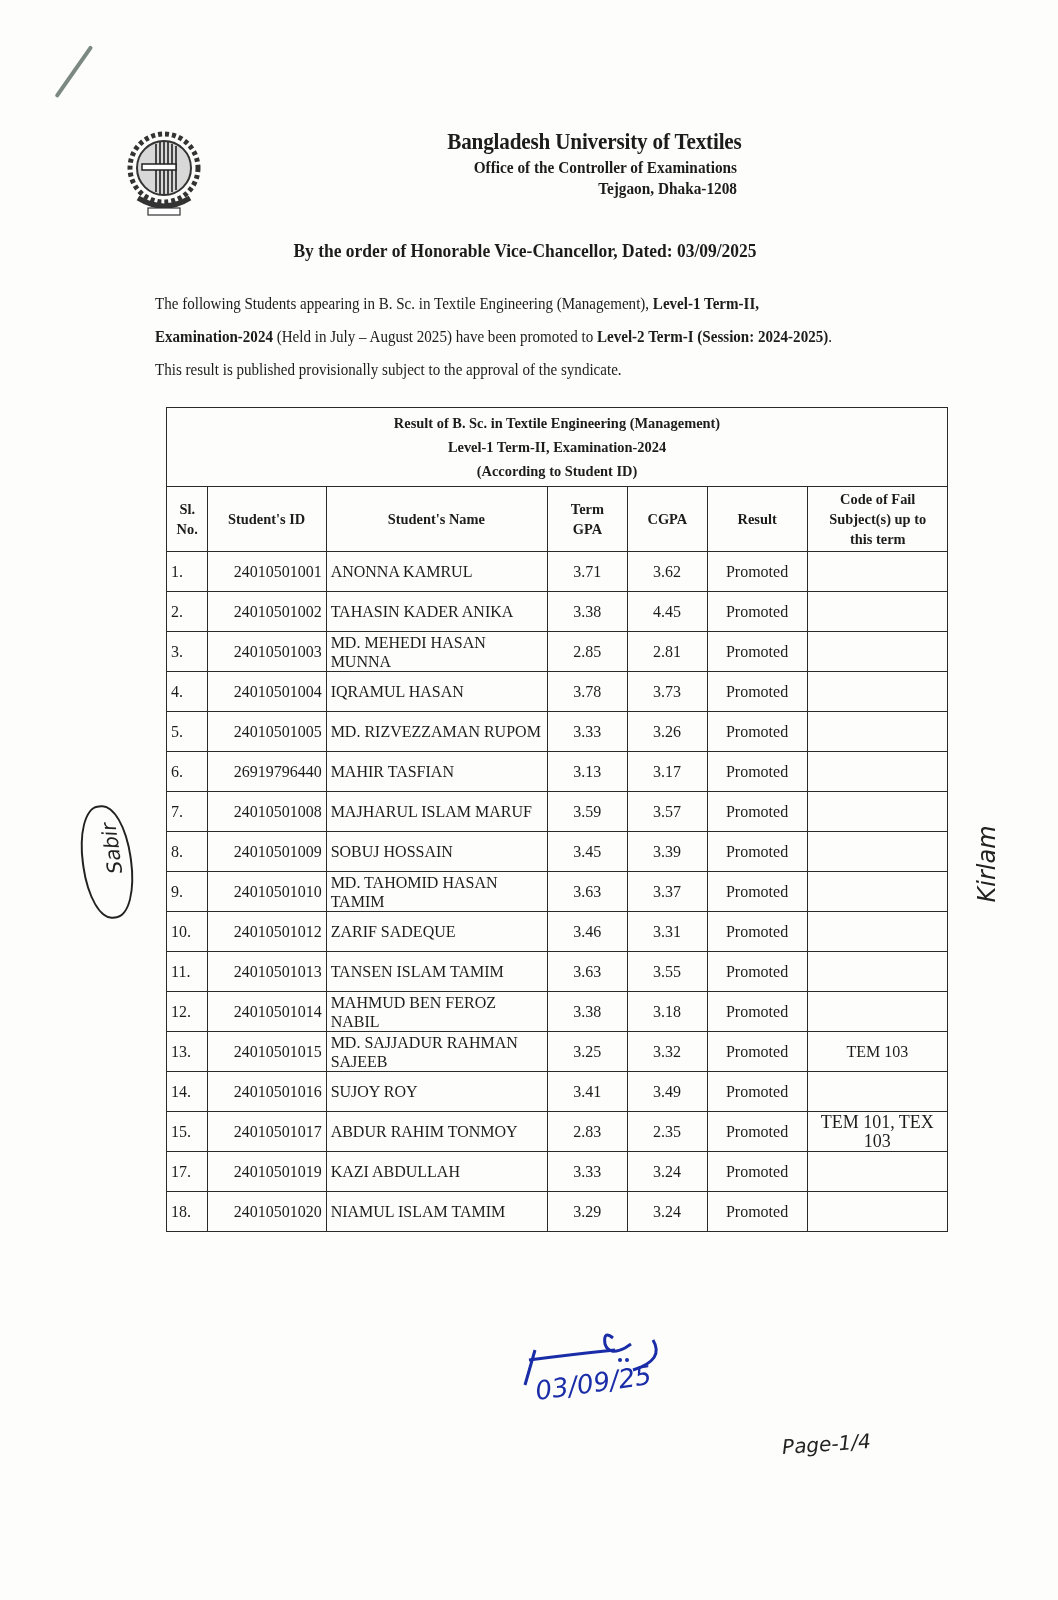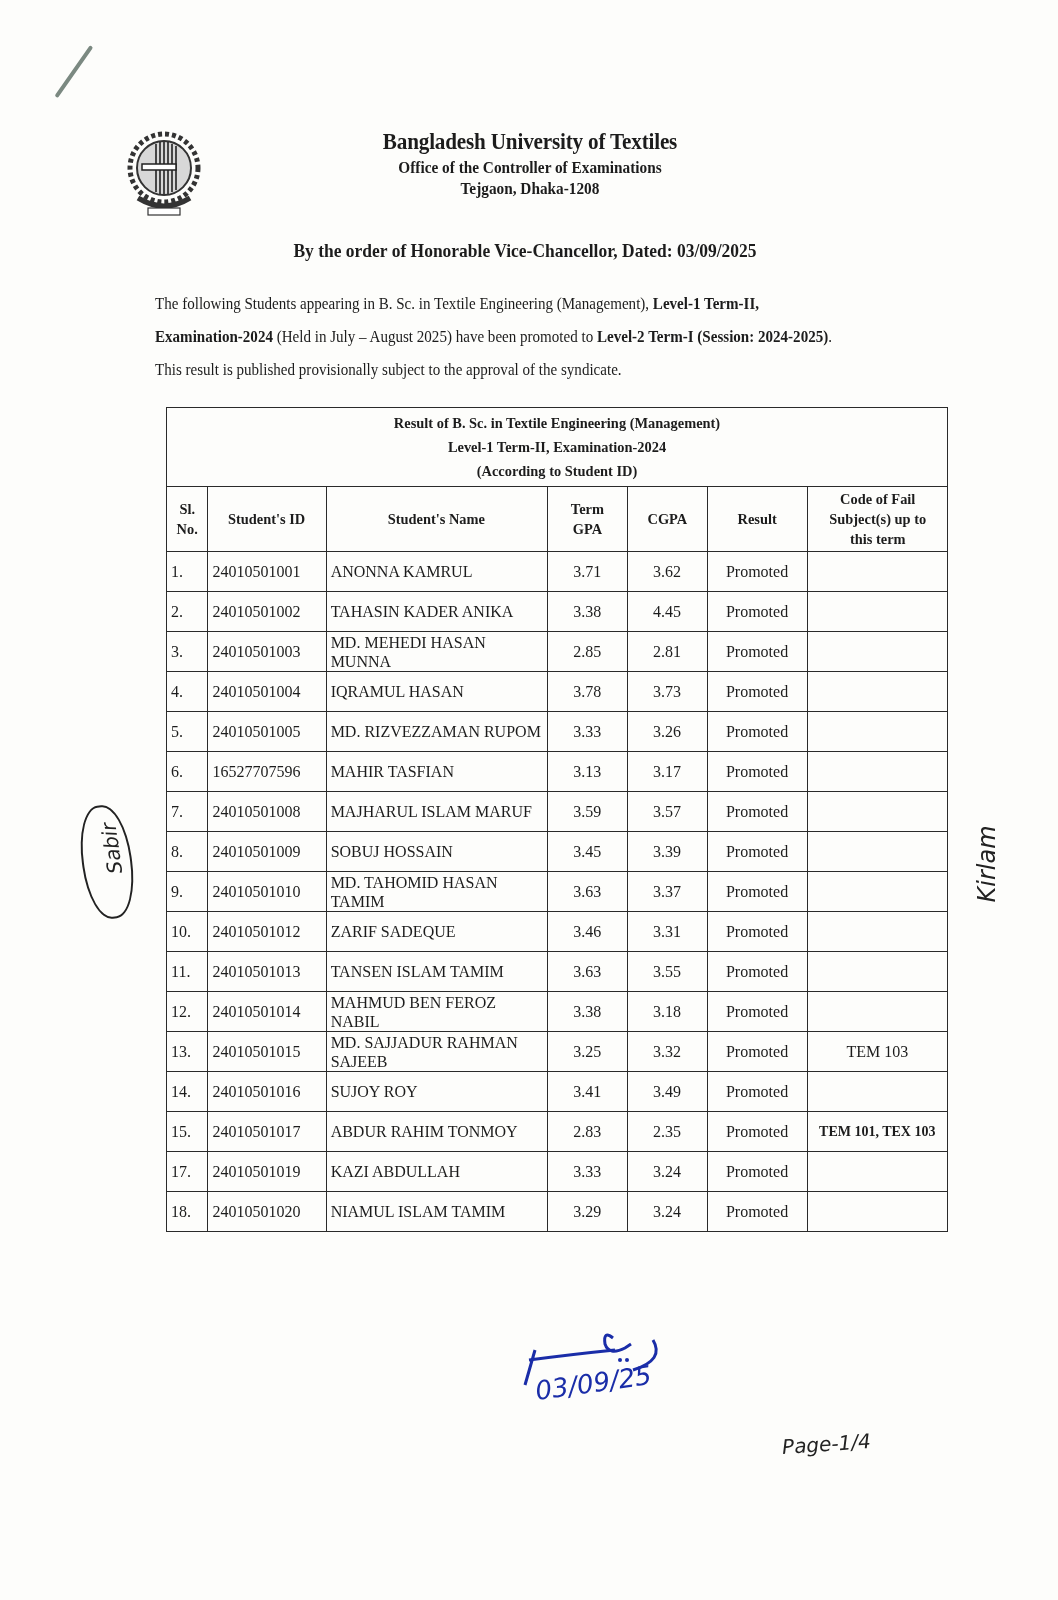--- a/index.html
+++ b/index.html
@@ -11,21 +11,21 @@
   }
   .pen-mark {
     position: absolute; left: 48px; top: 45px; width: 4px; height: 62px;
     background: #5a6b63; transform: rotate(35deg); transform-origin: top left;
     left: 90px; border-radius: 2px; opacity: .8;
   }
   .logo {
     position: absolute; left: 126px; top: 128px; width: 76px; height: 90px;
   }
   .header {
-    position: absolute; left: 300px; top: 127px; width: 460px; text-align: center;
+    position: absolute; left: 300px; top: 127px; width: 460px; text-align: right;
   }
   .univ { font-weight: bold; font-size: 23px; letter-spacing: -0.2px; line-height: 30px; transform: scaleX(0.92); }
   .office { font-weight: bold; font-size: 17px; line-height: 21px; transform: scaleX(0.9); }
   .addr { font-weight: bold; font-size: 17px; line-height: 22px; transform: scaleX(0.9); }
   .order {
     position: absolute; left: 200px; top: 240px; width: 650px; text-align: center;
     font-weight: bold; font-size: 19px; transform: scaleX(0.92);
   }
   .intro {
     position: absolute; left: 155px; top: 288px; width: 742px;
@@ -41,26 +41,26 @@
   }
   .caption-cell {
     text-align: center; font-weight: bold; font-size: 15.5px; line-height: 24px; padding: 3px 0 !important;
   }
   .caption-cell div { transform: scaleX(0.93); }
   th { font-weight: bold; font-size: 15.5px; line-height: 20px; height: 64px; }
   th.sl { text-align: center; width: 32px; }
   th span.sq { display: inline-block; transform: scaleX(0.93); }
   td { height: 39px; }
   td.sl { text-align: left; width: 32px; }
-  td.id { text-align: left; width: 108px; }
+  td.id { text-align: right; width: 108px; }
   td.name { text-align: left; width: 210px; line-height: 19px; padding-left: 6px; }
   td.gpa, td.cgpa { text-align: center; width: 70px; }
   td.res { text-align: center; width: 90px; }
   td.fail { text-align: center; width: 130px; line-height: 19px; }
-  td.fail.small { font-size: 14px; font-weight: bold; }
+  td.fail.small { font-size: 18px; }
   .sig-main {
     position: absolute; left: 505px; top: 1330px; width: 180px; height: 80px;
   }
   .sig-date {
     position: absolute; left: 535px; top: 1368px; color: #1a2da8;
     font-family: "DejaVu Sans", sans-serif; font-style: italic; font-size: 26px;
     transform: rotate(-8deg);
   }
   .page-no {
     position: absolute; left: 782px; top: 1432px; font-family: "DejaVu Sans", sans-serif;
@@ -173,21 +173,21 @@
         <td class="sl">5.</td>
         <td class="id">24010501005</td>
         <td class="name">MD. RIZVEZZAMAN RUPOM</td>
         <td class="gpa">3.33</td>
         <td class="cgpa">3.26</td>
         <td class="res">Promoted</td>
         <td class="fail"></td>
       </tr>
       <tr>
         <td class="sl">6.</td>
-        <td class="id">16527707596</td>
+        <td class="id">26919796440</td>
         <td class="name">MAHIR TASFIAN</td>
         <td class="gpa">3.13</td>
         <td class="cgpa">3.17</td>
         <td class="res">Promoted</td>
         <td class="fail"></td>
       </tr>
       <tr>
         <td class="sl">7.</td>
         <td class="id">24010501008</td>
         <td class="name">MAJHARUL ISLAM MARUF</td>

